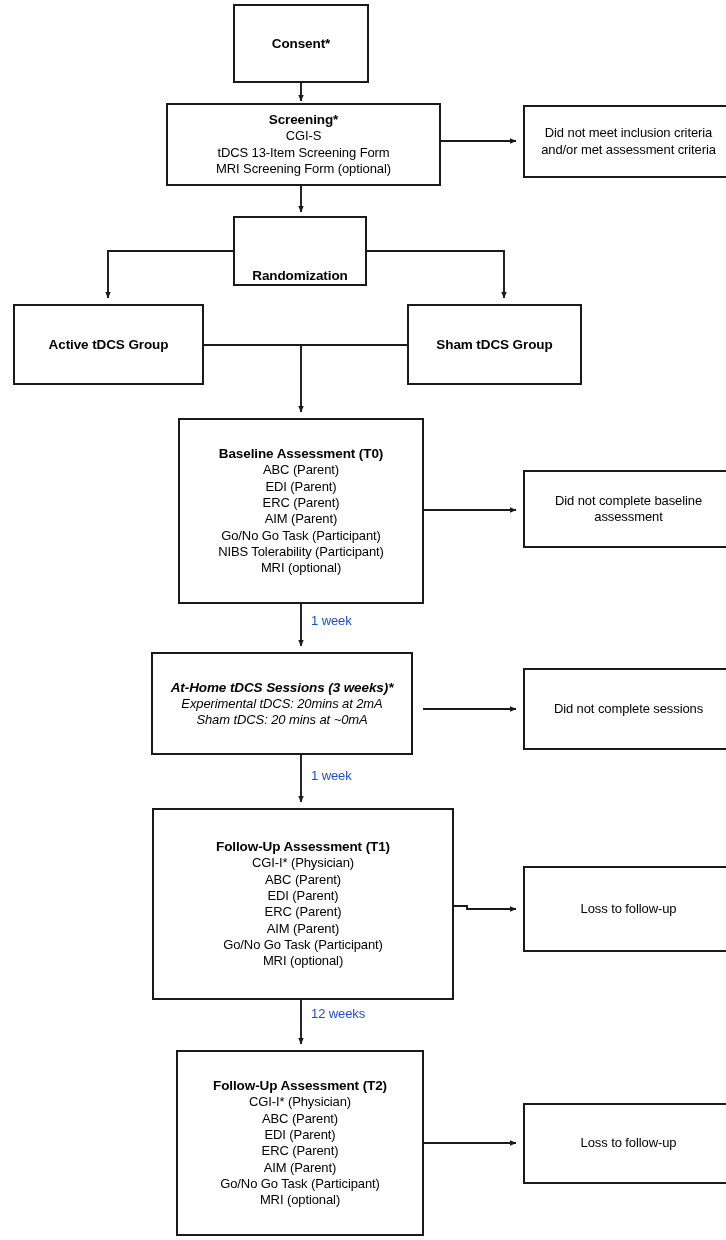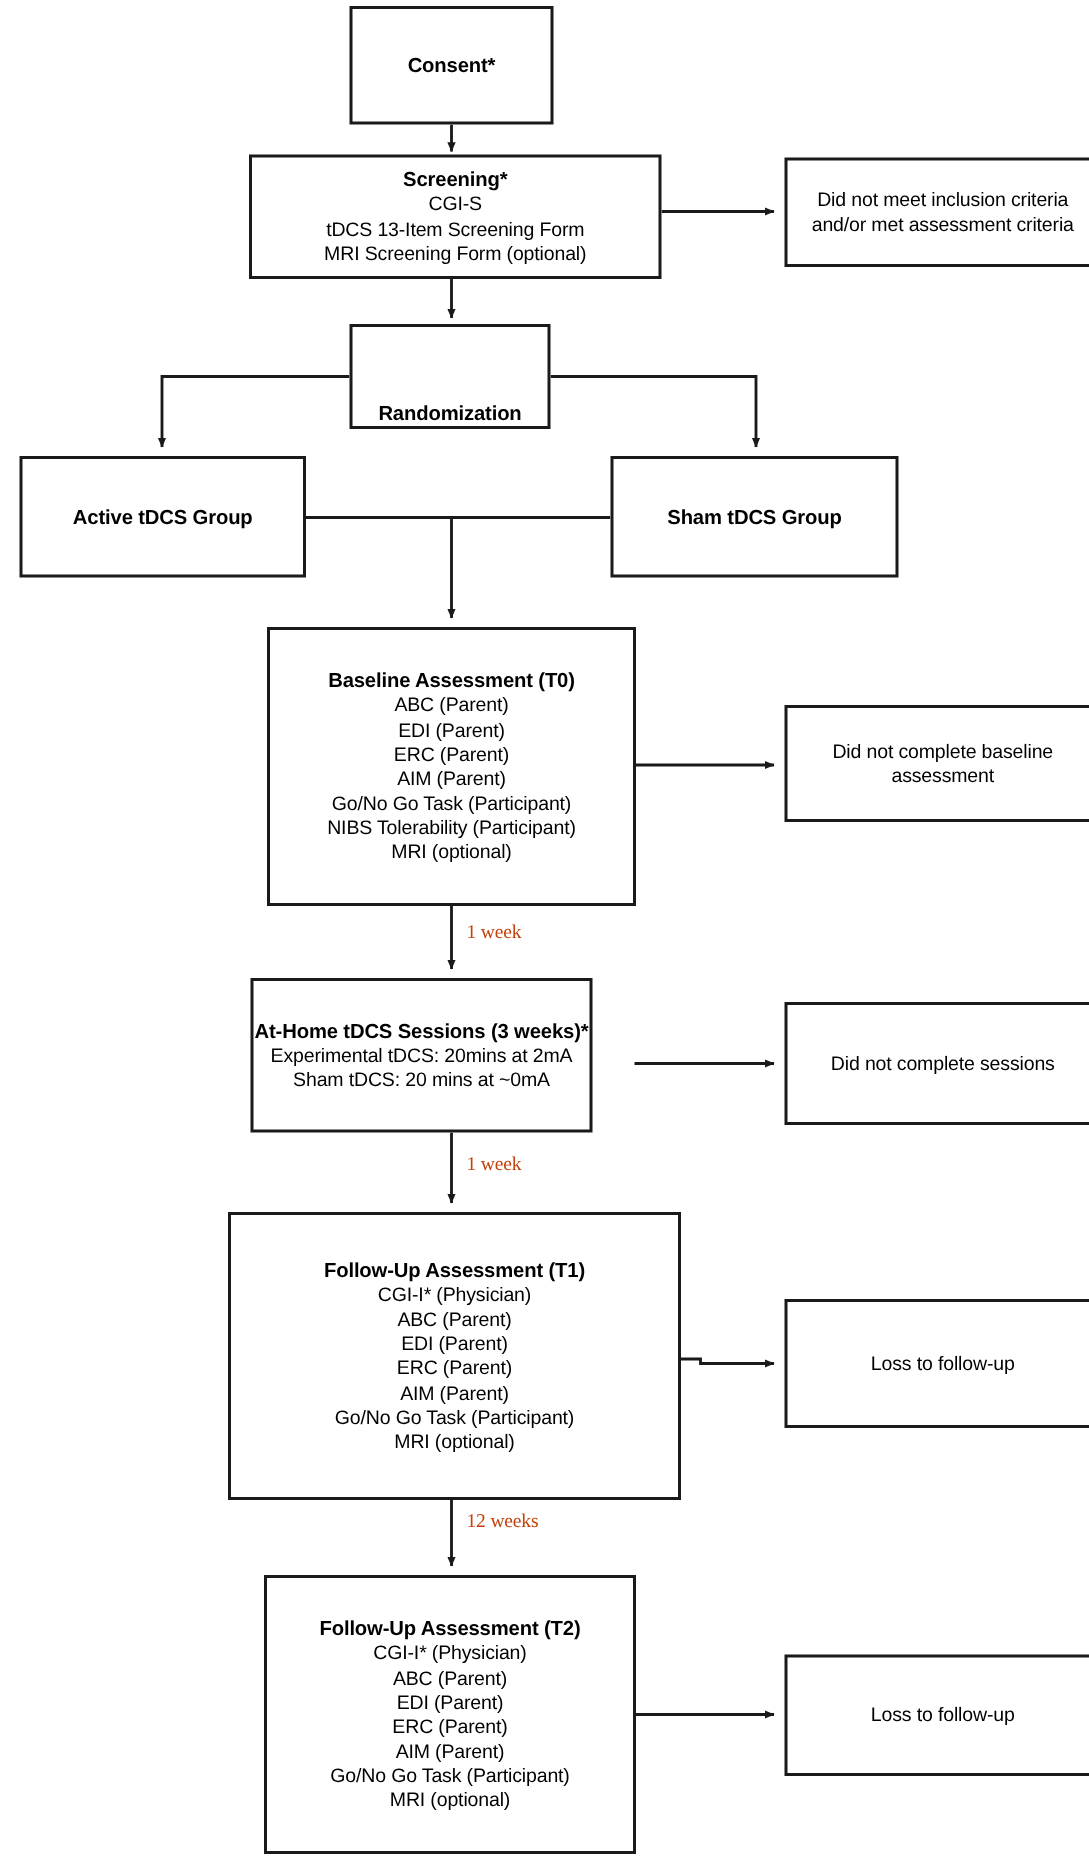--- a/index.html
+++ b/index.html
@@ -52,24 +52,23 @@
   .node.plain {
     font-size: 13.5px;
     letter-spacing: -0.1px;
   }
   .node.plain .line {
     white-space: nowrap;
   }
   .edge-label {
     position: absolute;
     font-size: 13px;
-    color: #c2410c;
+    color: #1d4ed8;
     white-space: nowrap;
     letter-spacing: -0.1px;
-    font-family: Liberation Serif, serif;
   }
 </style>
 </head>
 <body>
 
 <div id="chart-root">
 
   <svg class="connectors" viewBox="0 0 726 1240" xmlns="http://www.w3.org/2000/svg">
     <defs>
       <marker id="arrowhead" markerWidth="7" markerHeight="7" refX="6.2" refY="3.1" orient="auto" markerUnits="userSpaceOnUse">
@@ -110,21 +109,21 @@
   </div>
 
   <div class="node" style="left:222px; top:216px; width:134px; height:70px;justify-content:flex-end;">
     <div class="title">Randomization</div>
   </div>
 
   <div class="node" style="left:2px; top:304px; width:191px; height:81px;">
     <div class="title">Active tDCS Group</div>
   </div>
 
-  <div class="node" style="left:396px; top:304px; width:192px; height:81px;">
+  <div class="node" style="left:396px; top:304px; width:175px; height:81px;">
     <div class="title">Sham tDCS Group</div>
   </div>
 
   <div class="node" style="left:167px; top:418px; width:246px; height:186px;">
     <div class="title">Baseline Assessment (T0)</div>
     <div class="line">ABC (Parent)</div>
     <div class="line">EDI (Parent)</div>
     <div class="line">ERC (Parent)</div>
     <div class="line">AIM (Parent)</div>
     <div class="line">Go/No Go Task (Participant)</div>
@@ -132,21 +131,21 @@
     <div class="line">MRI (optional)</div>
   </div>
 
   <div class="node plain" style="left:512px; top:470px; width:211px; height:78px;">
     <div class="line">Did not complete baseline</div>
     <div class="line">assessment</div>
   </div>
 
   <div class="edge-label" style="left:300px; top:613px;">1 week</div>
 
-  <div class="node" style="left:156px; top:652px; width:228px; height:103px;">
+  <div class="node" style="left:140px; top:652px; width:262px; height:103px;font-style:italic;">
     <div class="title">At-Home tDCS Sessions (3 weeks)*</div>
     <div class="line">Experimental tDCS: 20mins at 2mA</div>
     <div class="line">Sham tDCS: 20 mins at ~0mA</div>
   </div>
 
   <div class="node plain" style="left:512px; top:668px; width:211px; height:82px;align-items:center;">
     <div class="line">Did not complete sessions</div>
   </div>
 
   <div class="edge-label" style="left:300px; top:768px;">1 week</div>

